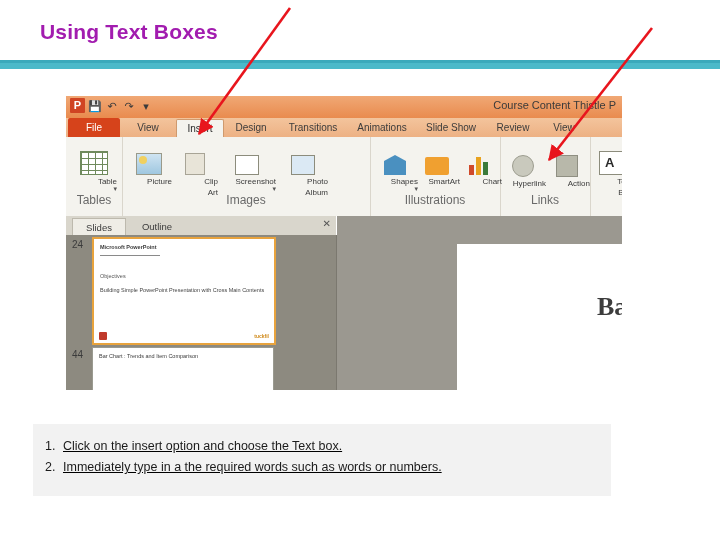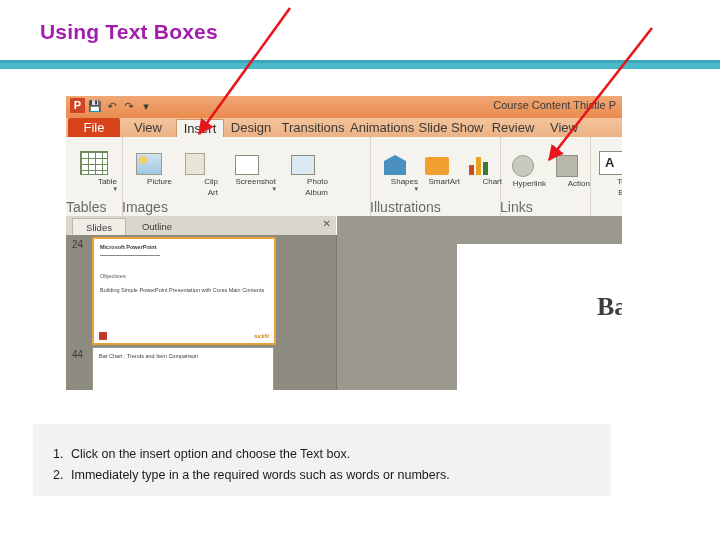--- a/index.html
+++ b/index.html
@@ -55,42 +55,42 @@
   }
 
   
   .tabs{
     position:absolute;left:0;top:22px;width:556px;height:19px;
     background:linear-gradient(#f3c49c,#edb184);
     border-bottom:1px solid #cf9a6e;
   }
   .tab{
     position:absolute;top:1px;height:18px;line-height:18px;
-    font-size:13px;color:#3b3b3b;text-align:center;white-space:nowrap;
+    font-size:10px;color:#3b3b3b;text-align:center;white-space:nowrap;
   }
   .tab.file{
     left:2px;width:52px;background:#d6431b;color:#fff;
     border-radius:2px 2px 0 0;top:0;height:19px;line-height:19px;
   }
   .tab.active{
     background:#f4f3ee;color:#2a2a2a;border:1px solid #cf9a6e;border-bottom:none;
     border-radius:2px 2px 0 0;
   }
 
   
   .ribbon{
     position:absolute;left:0;top:41px;width:556px;height:79px;
     background:#f4f3ee;border-bottom:1px solid #c9c5ba;
   }
   .group{
     position:absolute;top:0;height:79px;border-right:1px solid #dad6cc;
   }
   .group-label{
-    position:absolute;bottom:1px;width:100%;text-align:left;
-    font-size:14px;color:#6a6a6a;
+    position:absolute;bottom:9px;width:100%;text-align:center;
+    font-size:12px;color:#6a6a6a;
   }
   .btn{
     position:absolute;text-align:right;width:46px;
   }
   .btn .glyph{
     height:30px;display:flex;align-items:flex-end;justify-content:center;
   }
   .btn .cap{
     display:block;font-size:8px;color:#3b3b3b;line-height:9px;margin-top:2px;
   }
@@ -158,21 +158,21 @@
 
   
   .arrow{position:absolute;left:0;top:0;width:720px;height:540px;pointer-events:none;}
 
   
   .caption{
     position:absolute;left:33px;top:424px;width:578px;height:72px;
     background:#f2f2f2;
   }
   .caption ol{
-    margin:8px;padding:12px 0 0 26px;list-style:decimal;
+    margin:0;padding:12px 0 0 26px;list-style:decimal;text-decoration:underline;
   }
   .caption li{
     font-size:12.5px;color:#1b1b1b;line-height:21px;
     padding-left:4px;
   }
 </style>
 </head>
 <body>
 
 <div class="slide-title">Using Text Boxes</div>

